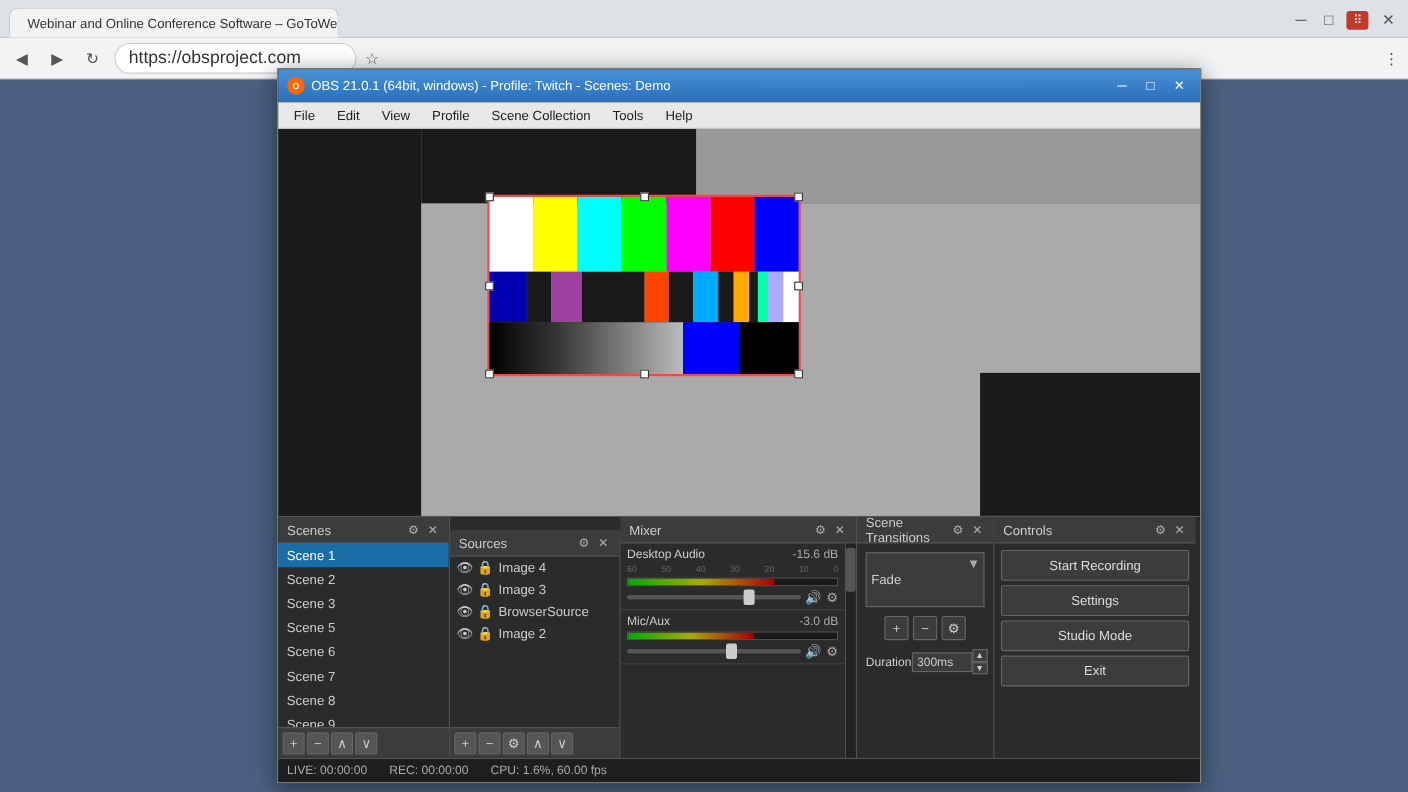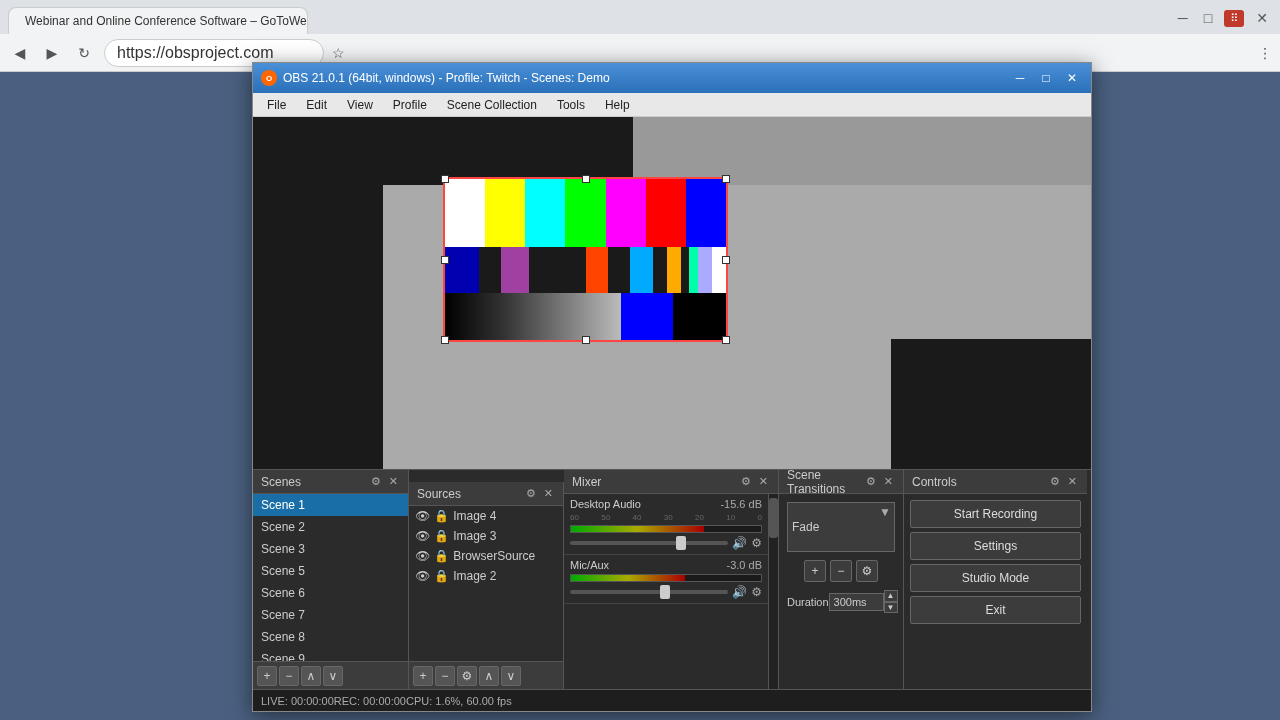--- a/index.html
+++ b/index.html
@@ -394,20 +394,21 @@
       border-radius: 2px;
     }
 
     
     .obs-statusbar {
       background: #1e1e1e;
       height: 22px;
       display: flex;
       align-items: center;
       padding: 0 8px;
+      gap: 20px;
       border-top: 1px solid #555;
     }
     .status-item { color: #aaa; font-size: 11px; }
 
     .mixer-panel-inner {
       display: flex;
       flex: 1;
       overflow: hidden;
     }
     .mixer-channels { flex: 1; overflow-y: auto; }

